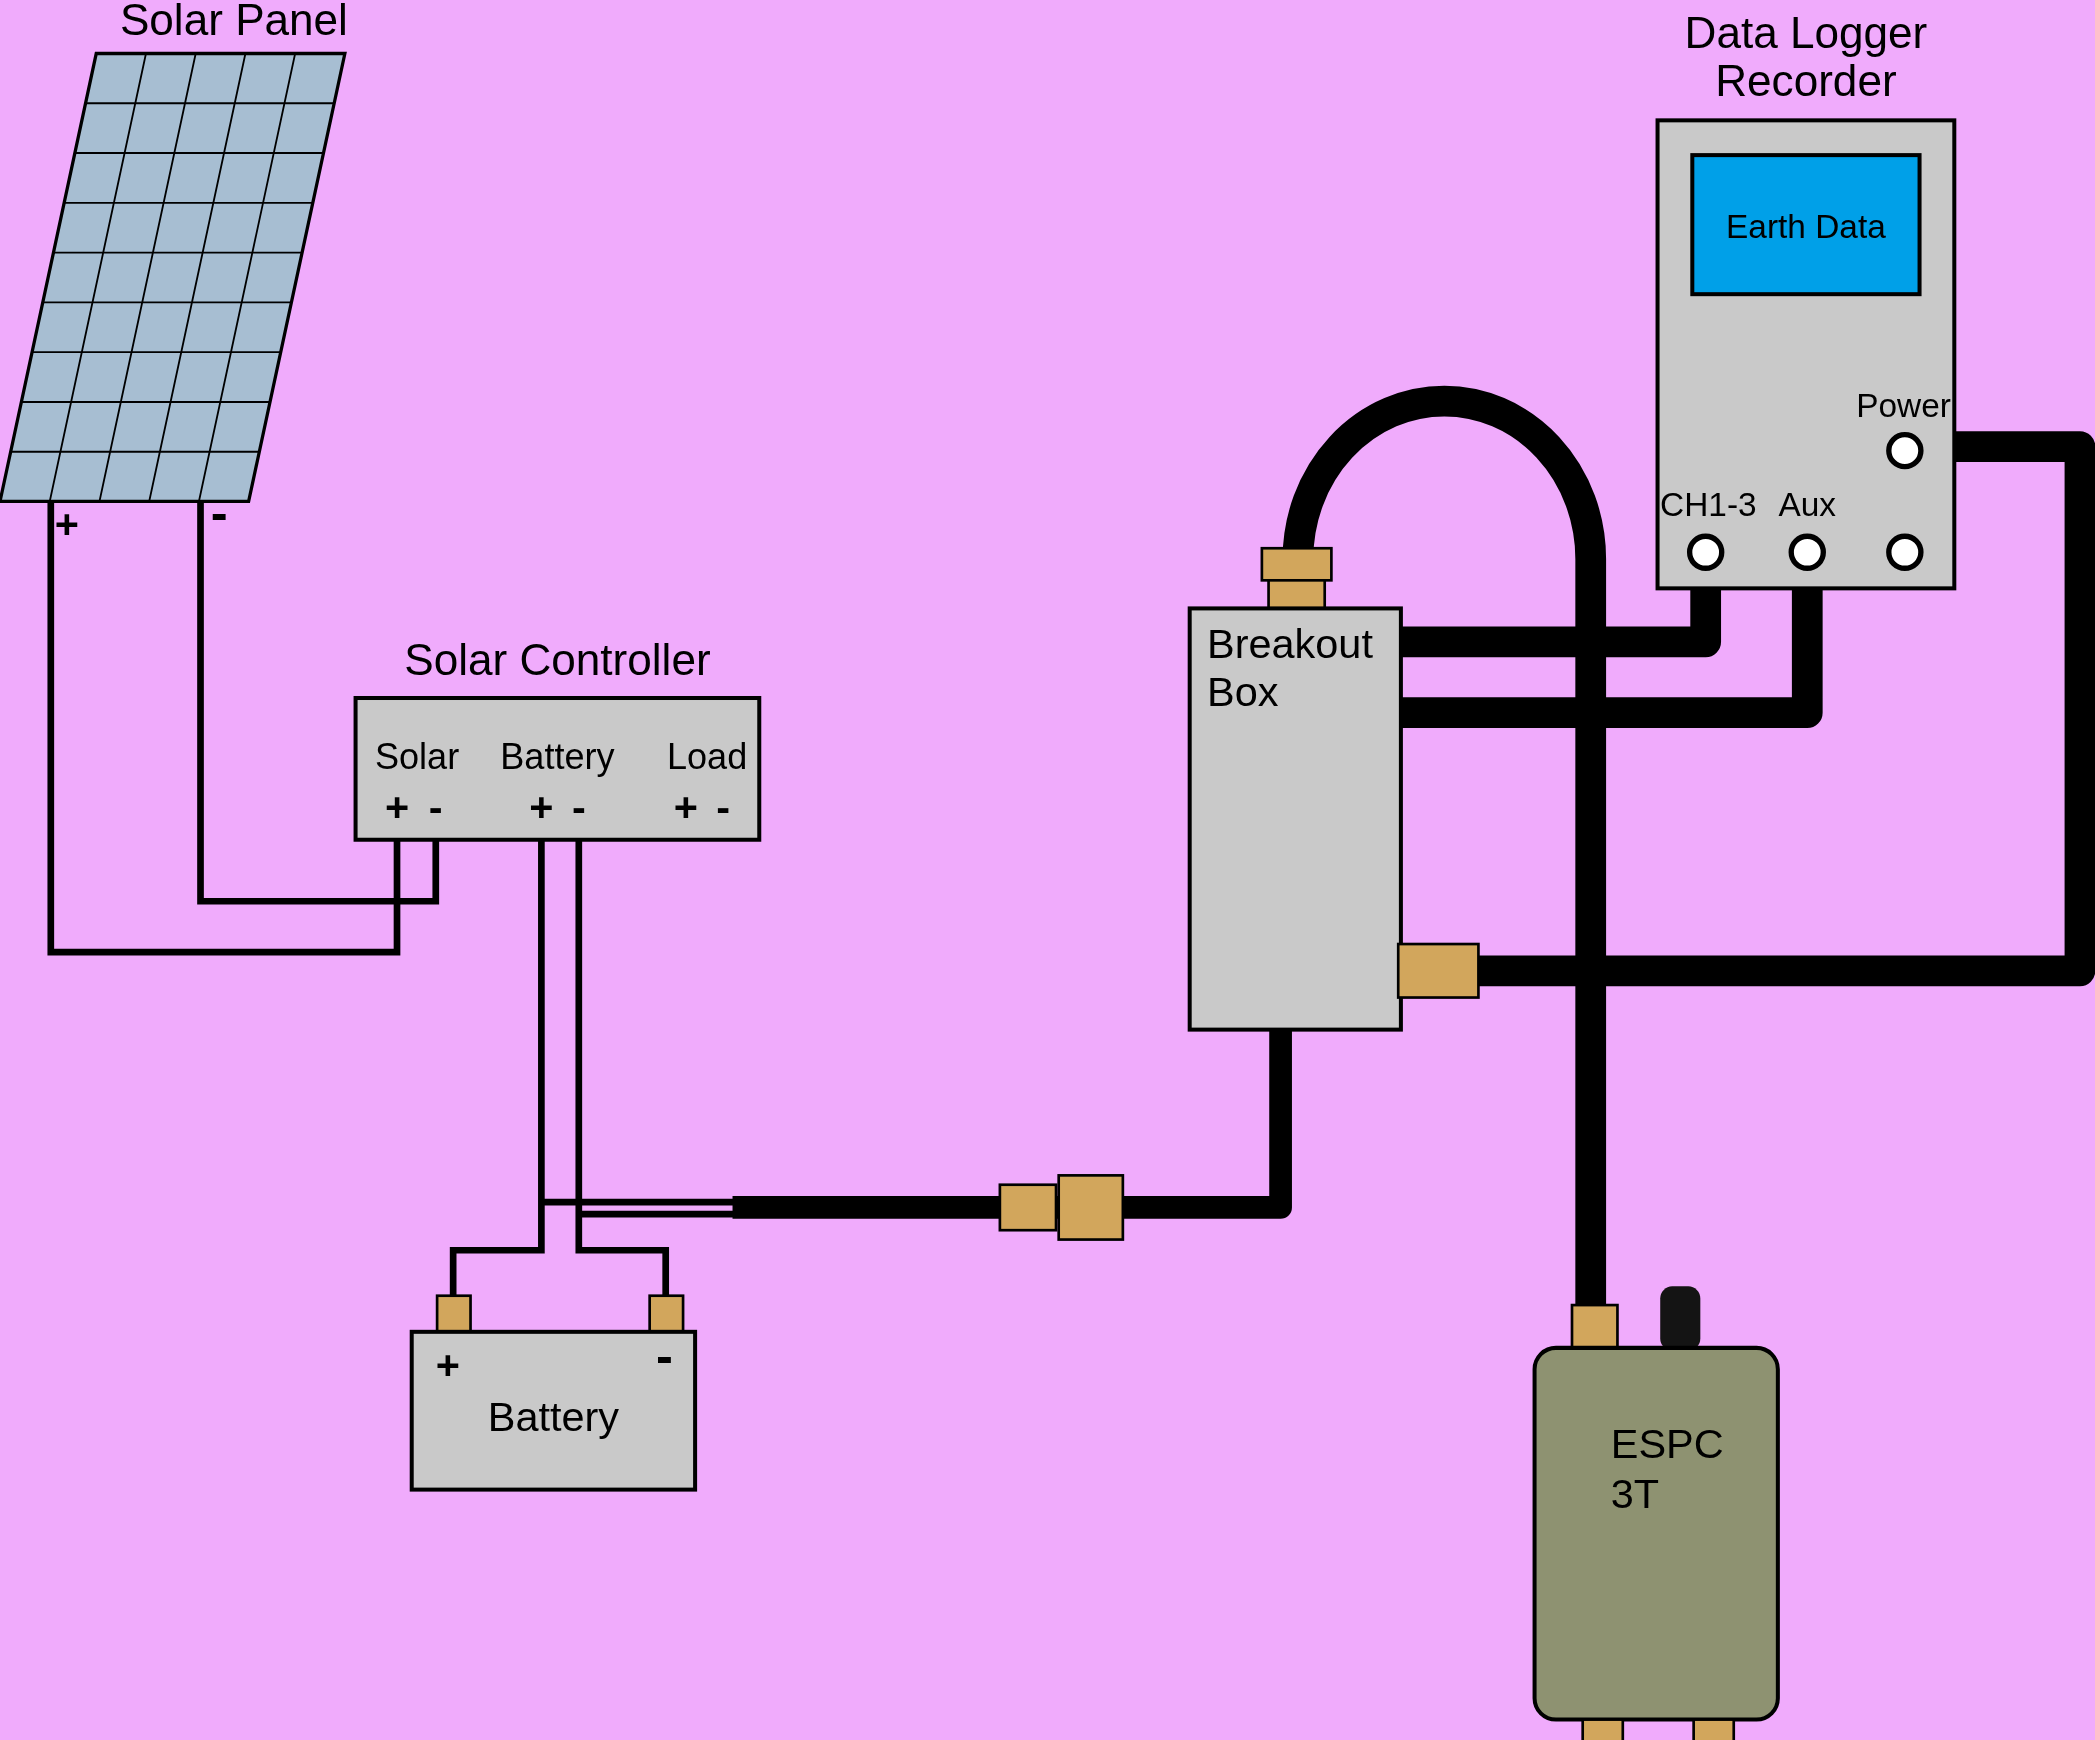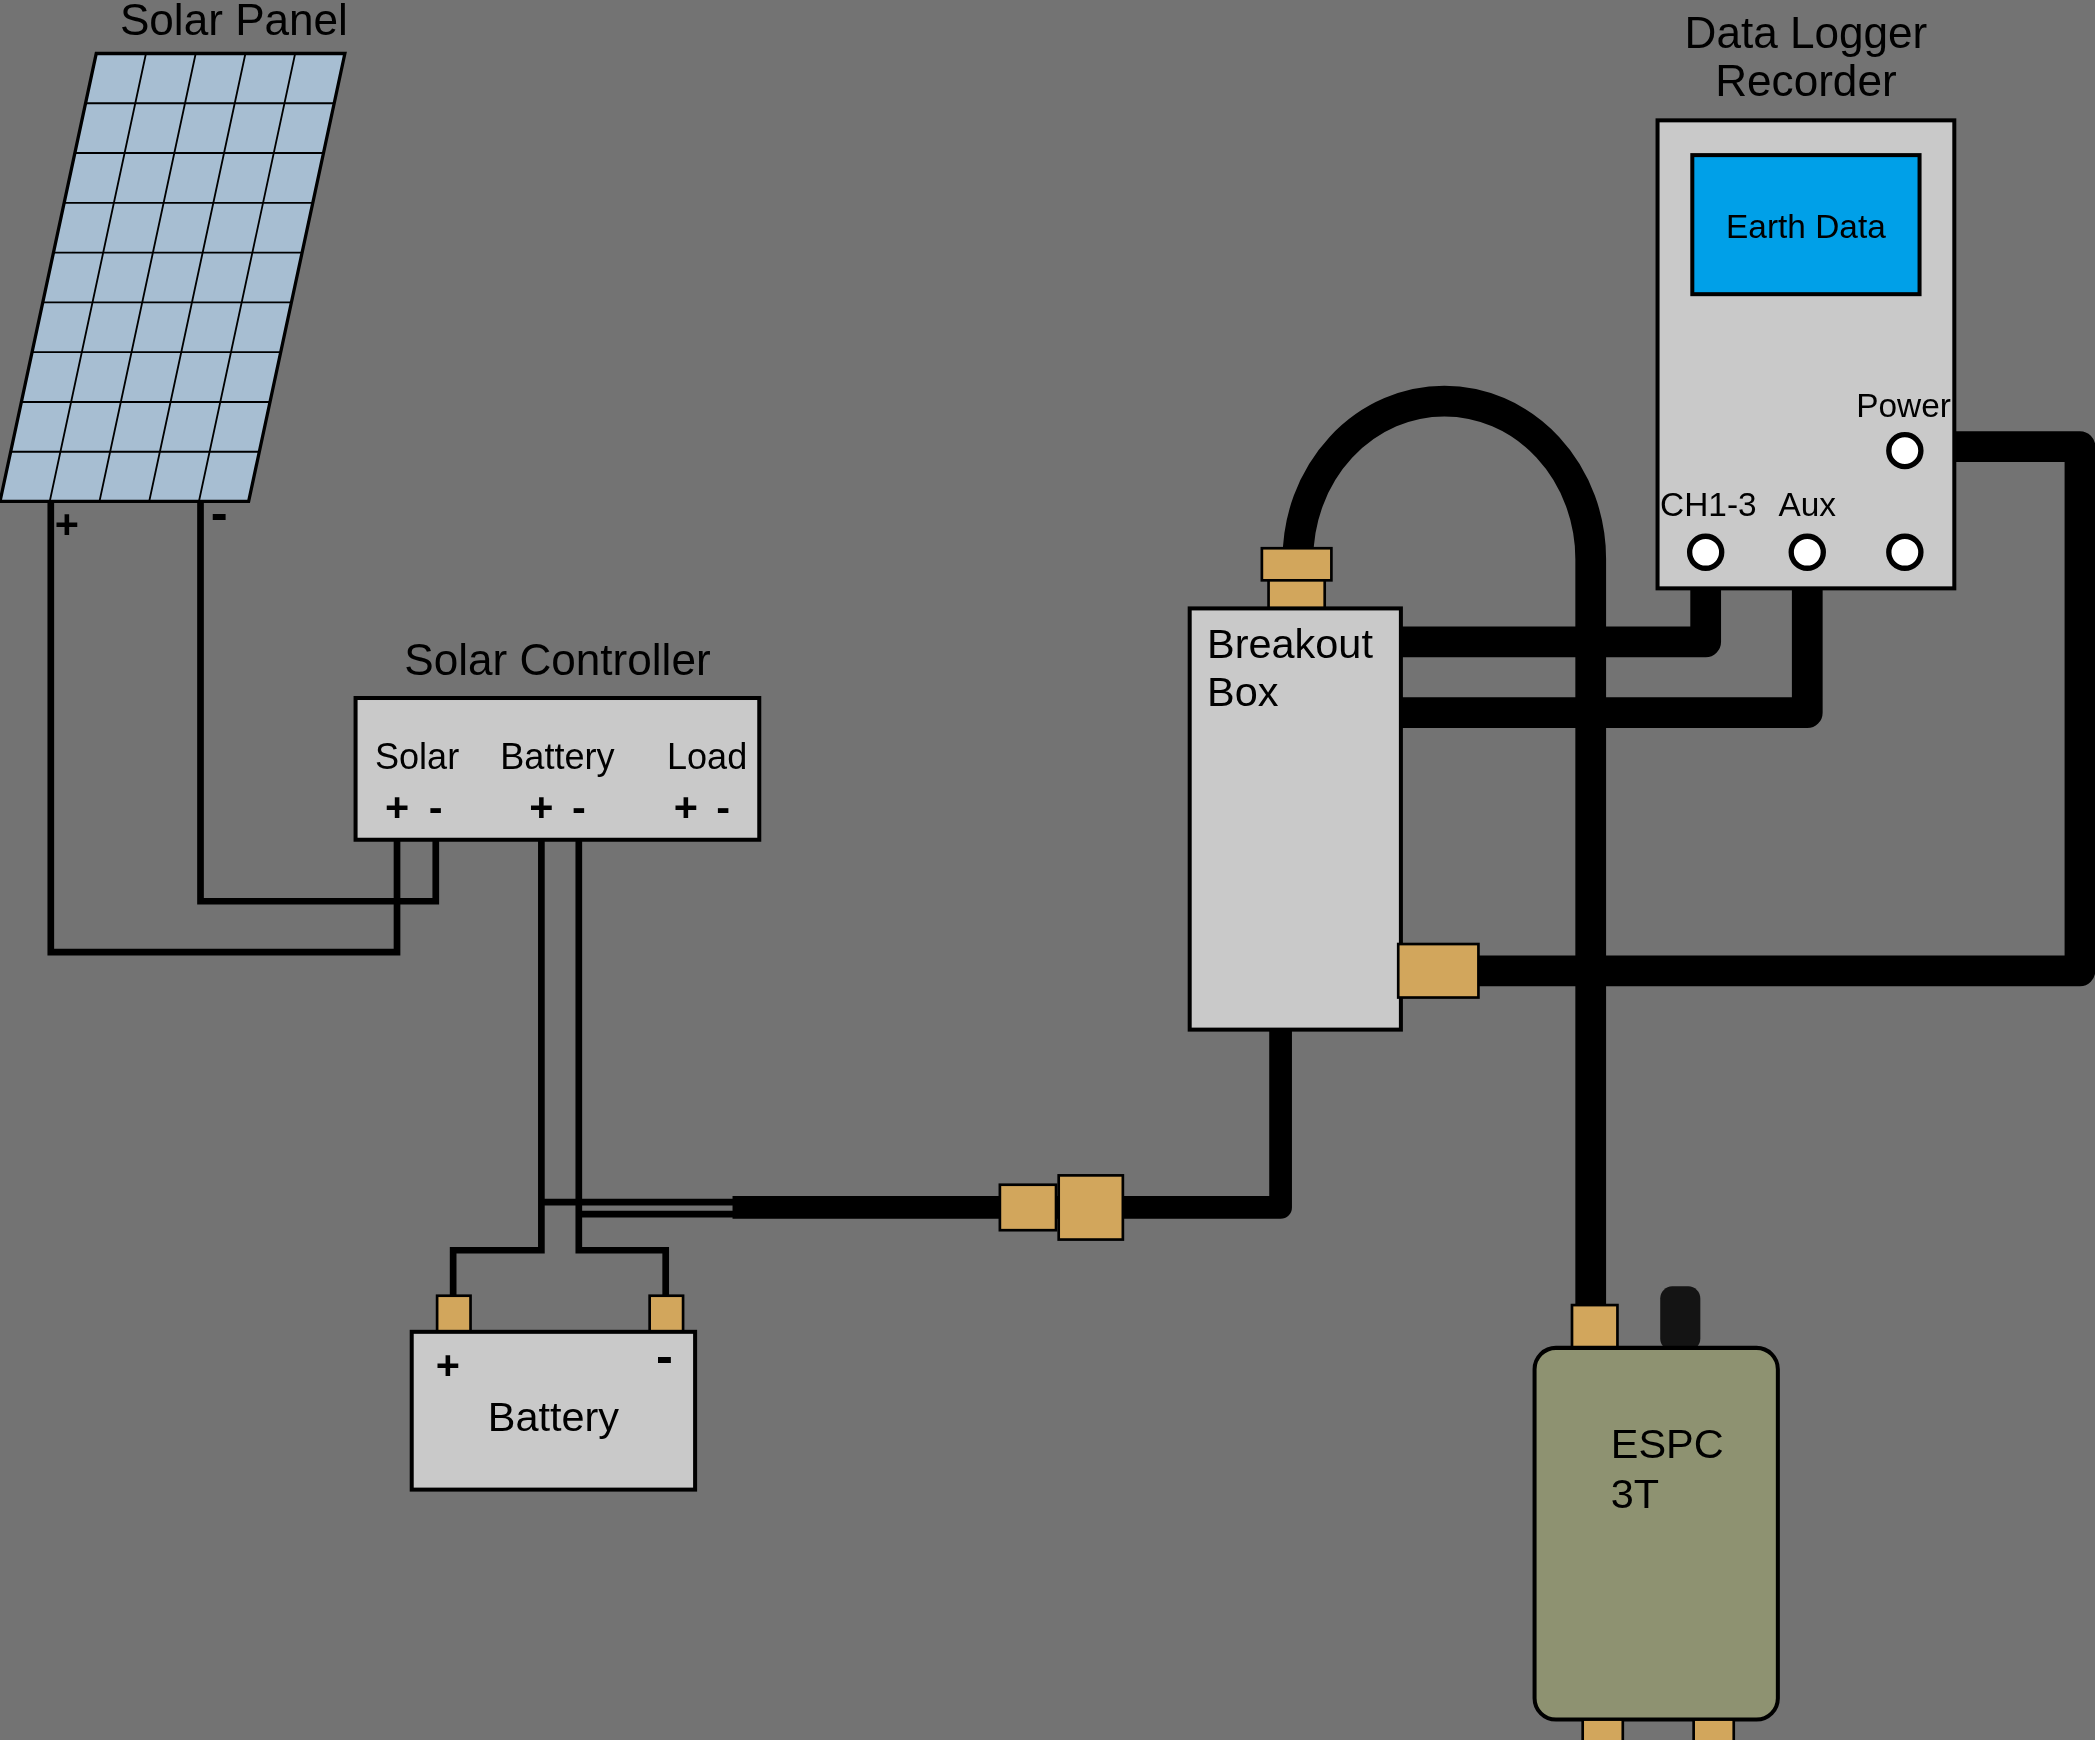--- a/index.html
+++ b/index.html
@@ -1,16 +1,16 @@
 <!DOCTYPE html>
 <html style="font-size:13.6px"><head>
 <meta charset="utf-8">
 <style>
   html,body{margin:0;padding:0;background:#ffffff;}
-  .stage{position:relative;width:2096px;height:1741px;background:#737373;overflow:hidden;}
+  .stage{position:relative;width:2096px;height:1741px;background:#f0abfc;overflow:hidden;}
   svg{display:block;}
   text{font-family:"Liberation Sans","DejaVu Sans",sans-serif;fill:#000;}
   .t-title{font-size:33px;}
   .t-port{font-size:27px;}
   .t-sign{font-size:31px;font-weight:700;}
   .t-sign-big{font-size:38px;font-weight:700;}
   .t-box{font-size:31px;}
   .t-small{font-size:25px;}
   .wire-thin{stroke:#000;stroke-width:5;fill:none;}
   .cable{stroke:#000;fill:none;stroke-linejoin:round;}

